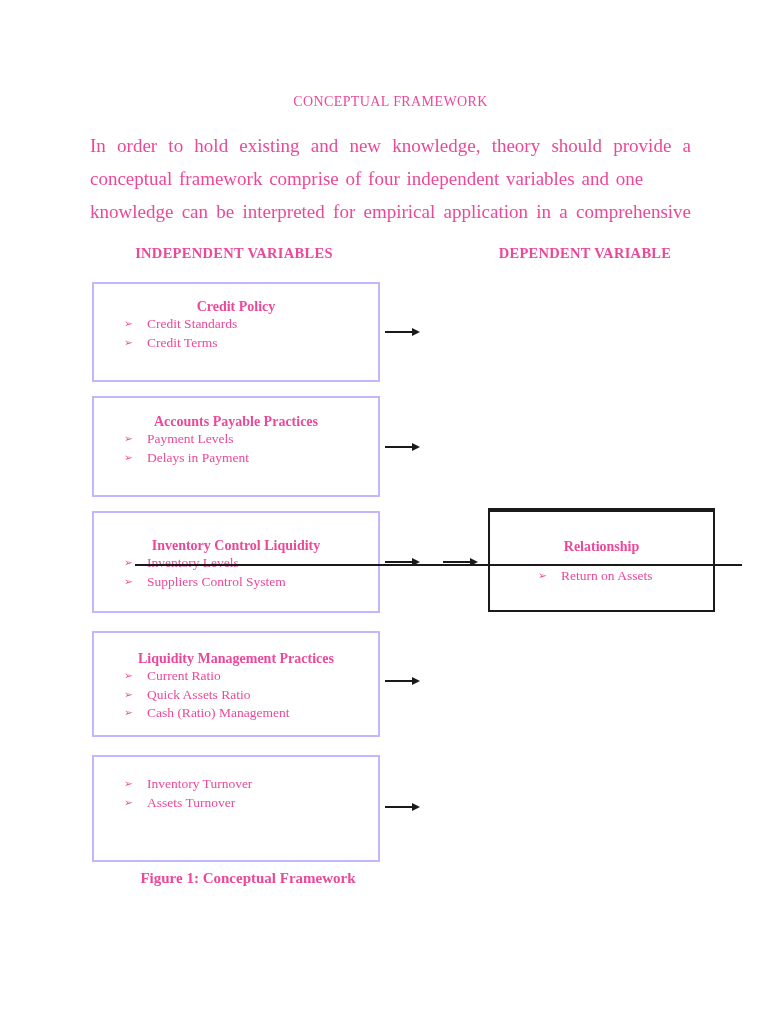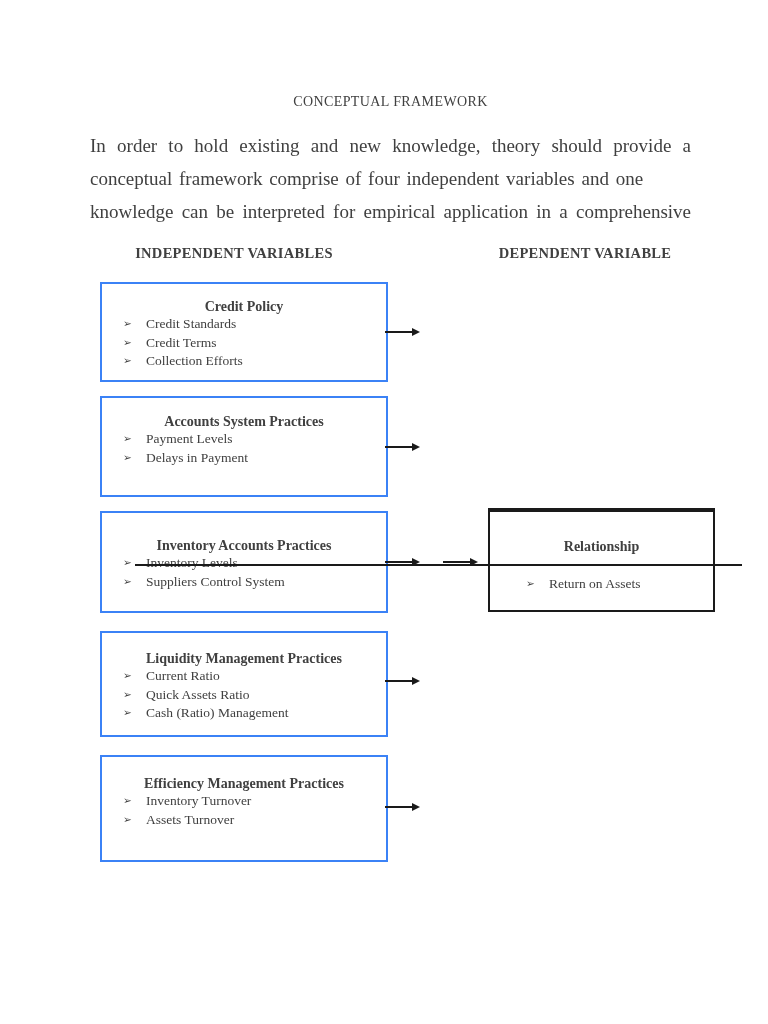--- a/index.html
+++ b/index.html
@@ -1,40 +1,40 @@
 <!DOCTYPE html>
 <html><head>
 <meta charset="utf-8">
 <style>
   html,body{margin:0;padding:0;}
   body{width:768px;height:1024px;background:#ffffff;overflow:hidden;}
   .page{position:relative;width:768px;height:1020px;background:#ffffff;
-        font-family:"Liberation Serif","DejaVu Serif",serif;color:#404040;}
+        font-family:"Liberation Serif","DejaVu Serif",serif;color:#ec4899;}
 
   .doc-title{position:absolute;top:94px;left:90px;width:601px;text-align:center;
              font-size:14px;letter-spacing:.4px;}
 
   .para{position:absolute;top:129px;left:90px;width:601px;font-size:19px;word-spacing:2px;}
   .pline{height:33px;line-height:33px;overflow:hidden;}
   .pline.just{text-align:justify;text-align-last:justify;}
 
   .col-head{position:absolute;top:245px;text-align:center;font-weight:bold;
             font-size:14.5px;letter-spacing:.3px;}
 
-  .vbox{position:absolute;left:100px;width:288px;box-sizing:border-box;
-        border:2px solid #3b82f6;background:#ffffff;}
+  .vbox{position:absolute;left:92px;width:288px;box-sizing:border-box;
+        border:2px solid #c4b5fd;background:#ffffff;}
   .vbox-title{font-weight:bold;font-size:14px;text-align:center;line-height:17px;}
-  .item{padding-left:21px;line-height:18.5px;font-size:13.5px;white-space:nowrap;}
+  .item{padding-left:30px;line-height:18.5px;font-size:13.5px;white-space:nowrap;}
   .blt{display:inline-block;width:23px;font-family:"DejaVu Sans",sans-serif;
        font-size:10.5px;position:relative;top:-1px;}
 
   .dep-box{position:absolute;left:488px;top:508px;width:227px;height:104px;
            box-sizing:border-box;border:2px solid #1a1a1a;border-top-width:4px;
            padding-top:26px;background:transparent;}
-  .dep-box .item{padding-left:36px;margin-top:20px;}
+  .dep-box .item{padding-left:48px;margin-top:12px;}
 
   .arrow{position:absolute;width:27px;height:1.5px;background:#1a1a1a;}
   .arrow::after{content:'';position:absolute;right:-8px;top:-3.5px;width:0;height:0;
                 border-left:8px solid #1a1a1a;border-top:4px solid transparent;
                 border-bottom:4px solid transparent;}
 
   .long-line{position:absolute;left:135px;top:564px;width:607px;height:2px;
              background:#1a1a1a;z-index:6;}
 
   .caption{position:absolute;top:870px;left:104px;width:288px;text-align:center;
@@ -53,56 +53,55 @@
     <div class="pline just">knowledge can be interpreted for empirical application in a comprehensive manner. In this study the</div>
   </div>
 
   <div class="col-head" style="left:90px;width:288px;">INDEPENDENT VARIABLES</div>
   <div class="col-head" style="left:460px;width:250px;">DEPENDENT VARIABLE</div>
 
   <div class="vbox" style="top:282px;height:100px;padding-top:14px;">
     <div class="vbox-title">Credit Policy</div>
     <div class="item"><span class="blt">➢</span><span>Credit Standards</span></div>
     <div class="item"><span class="blt">➢</span><span>Credit Terms</span></div>
-    <div class="item"><span class="blt">➢</span><span>Collection Efforts</span></div>
   </div>
 
   <div class="vbox" style="top:396px;height:101px;padding-top:15px;">
-    <div class="vbox-title">Accounts System Practices</div>
+    <div class="vbox-title">Accounts Payable Practices</div>
     <div class="item"><span class="blt">➢</span><span>Payment Levels</span></div>
     <div class="item"><span class="blt">➢</span><span>Delays in Payment</span></div>
   </div>
 
   <div class="vbox" style="top:511px;height:102px;padding-top:24px;">
-    <div class="vbox-title">Inventory Accounts Practices</div>
+    <div class="vbox-title">Inventory Control Liquidity</div>
     <div class="item"><span class="blt">➢</span><span>Inventory Levels</span></div>
     <div class="item"><span class="blt">➢</span><span>Suppliers Control System</span></div>
   </div>
 
   <div class="vbox" style="top:631px;height:106px;padding-top:17px;">
     <div class="vbox-title">Liquidity Management Practices</div>
     <div class="item"><span class="blt">➢</span><span>Current Ratio</span></div>
     <div class="item"><span class="blt">➢</span><span>Quick Assets Ratio</span></div>
     <div class="item"><span class="blt">➢</span><span>Cash (Ratio) Management</span></div>
   </div>
 
   <div class="vbox" style="top:755px;height:107px;padding-top:18px;">
-    <div class="vbox-title">Efficiency Management Practices</div>
     <div class="item"><span class="blt">➢</span><span>Inventory Turnover</span></div>
     <div class="item"><span class="blt">➢</span><span>Assets Turnover</span></div>
   </div>
 
   <div class="dep-box">
     <div class="vbox-title">Relationship</div>
     <div class="item"><span class="blt">➢</span><span>Return on Assets</span></div>
   </div>
 
   <div class="arrow" style="left:385px;top:331px;"></div>
   <div class="arrow" style="left:385px;top:446px;"></div>
   <div class="arrow" style="left:385px;top:561px;"></div>
   <div class="arrow" style="left:443px;top:561px;"></div>
   <div class="arrow" style="left:385px;top:680px;"></div>
   <div class="arrow" style="left:385px;top:806px;"></div>
 
   <div class="long-line"></div>
 
+  <div class="caption">Figure 1: Conceptual Framework</div>
 
 </div>
 
 </body></html>

